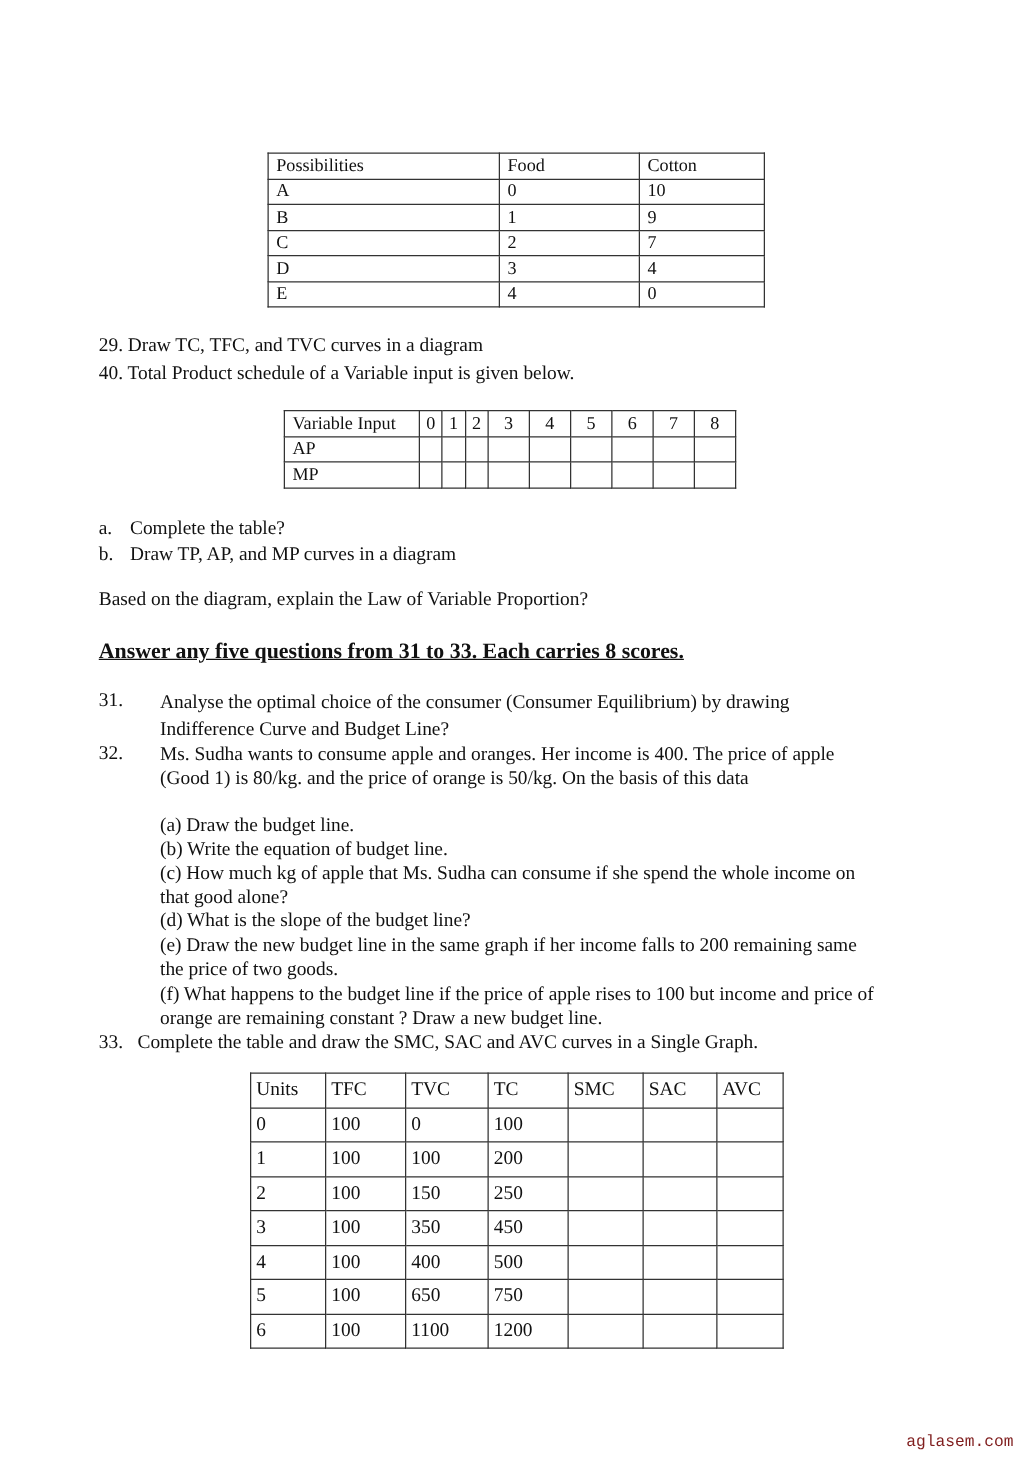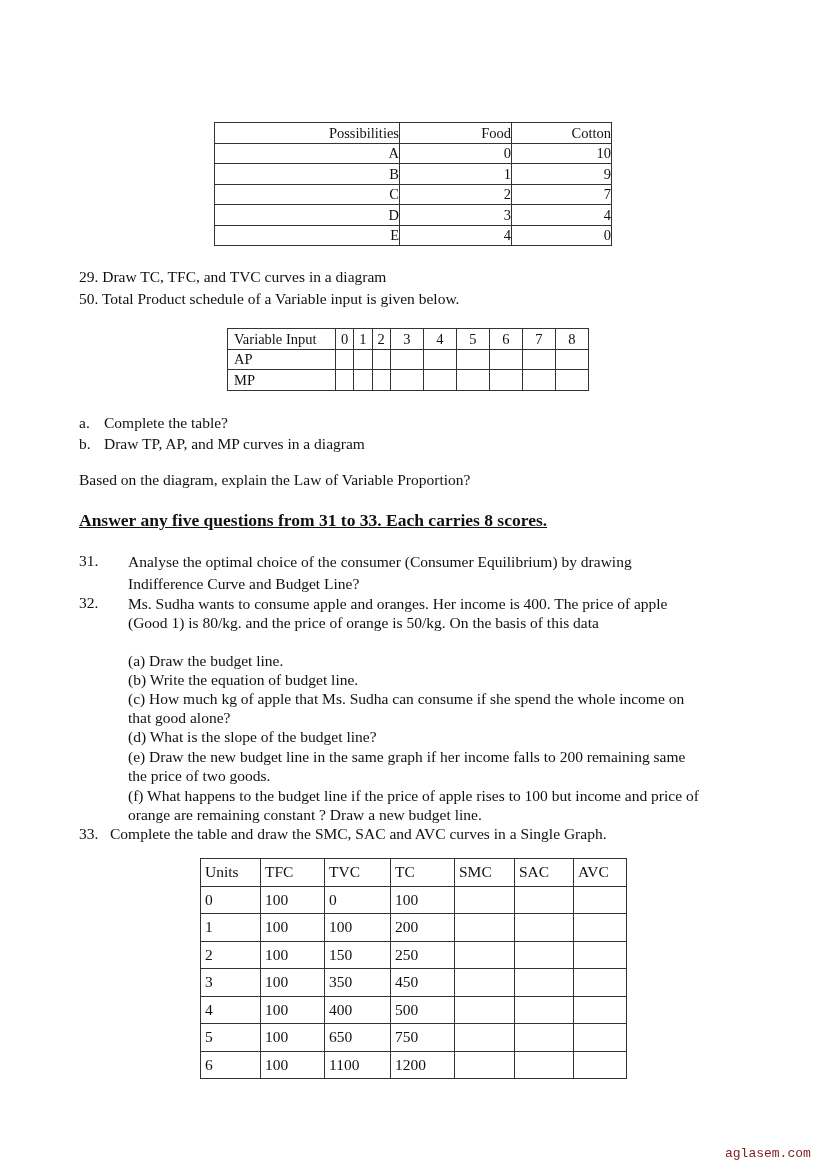--- a/index.html
+++ b/index.html
@@ -6,21 +6,21 @@
   body {
     width: 827px; height: 1169px; position: relative; overflow: hidden;
     font-family: "Liberation Serif", "DejaVu Serif", serif;
     color: #111; font-size: 15px;
   }
   .abs { position: absolute; }
   table { border-collapse: collapse; }
   td { border: 1px solid #333; padding: 0 0 0 6px; vertical-align: middle; font-size: 14.5px; line-height: 18px; }
 
   #tbl-ppc { left: 214px; top: 122px; width: 398px; }
-  #tbl-ppc td { height: 19.5px; text-align: right; }
+  #tbl-ppc td { height: 19.5px; }
   #tbl-ppc td:nth-child(1) { width: 178px; }
   #tbl-ppc td:nth-child(2) { width: 105px; margin-top: 37px; }
 
   #tbl-tp { left: 227px; top: 328px; }
   #tbl-tp td { height: 19.5px; padding: 0 5px; text-align: center; }
   #tbl-tp td:first-child { text-align: left; padding-left: 6px; width: 96px; margin-top: 19px; }
 
   #tbl-cost { left: 200px; top: 858px; width: 427px; }
   #tbl-cost td { height: 26.5px; font-size: 15.5px; padding-left: 4px; }
 
@@ -62,21 +62,21 @@
   </tr>
   <tr>
     <td>E</td>
     <td>4</td>
     <td>0</td>
   </tr>
 </tbody>
   </table>
 
 <div class="line" style="top:267px">29. Draw TC, TFC, and TVC curves in a diagram</div>
-<div class="line" style="top:289px">50. Total Product schedule of a Variable input is given below.</div>
+<div class="line" style="top:289px">40. Total Product schedule of a Variable input is given below.</div>
 
 <table id="tbl-tp" class="abs">
   <tbody>
       <tr>
     <td>Variable Input</td>
     <td>0</td>
     <td>1</td>
     <td>2</td>
     <td style="width:22px">3</td>
     <td style="width:22px">4</td>

